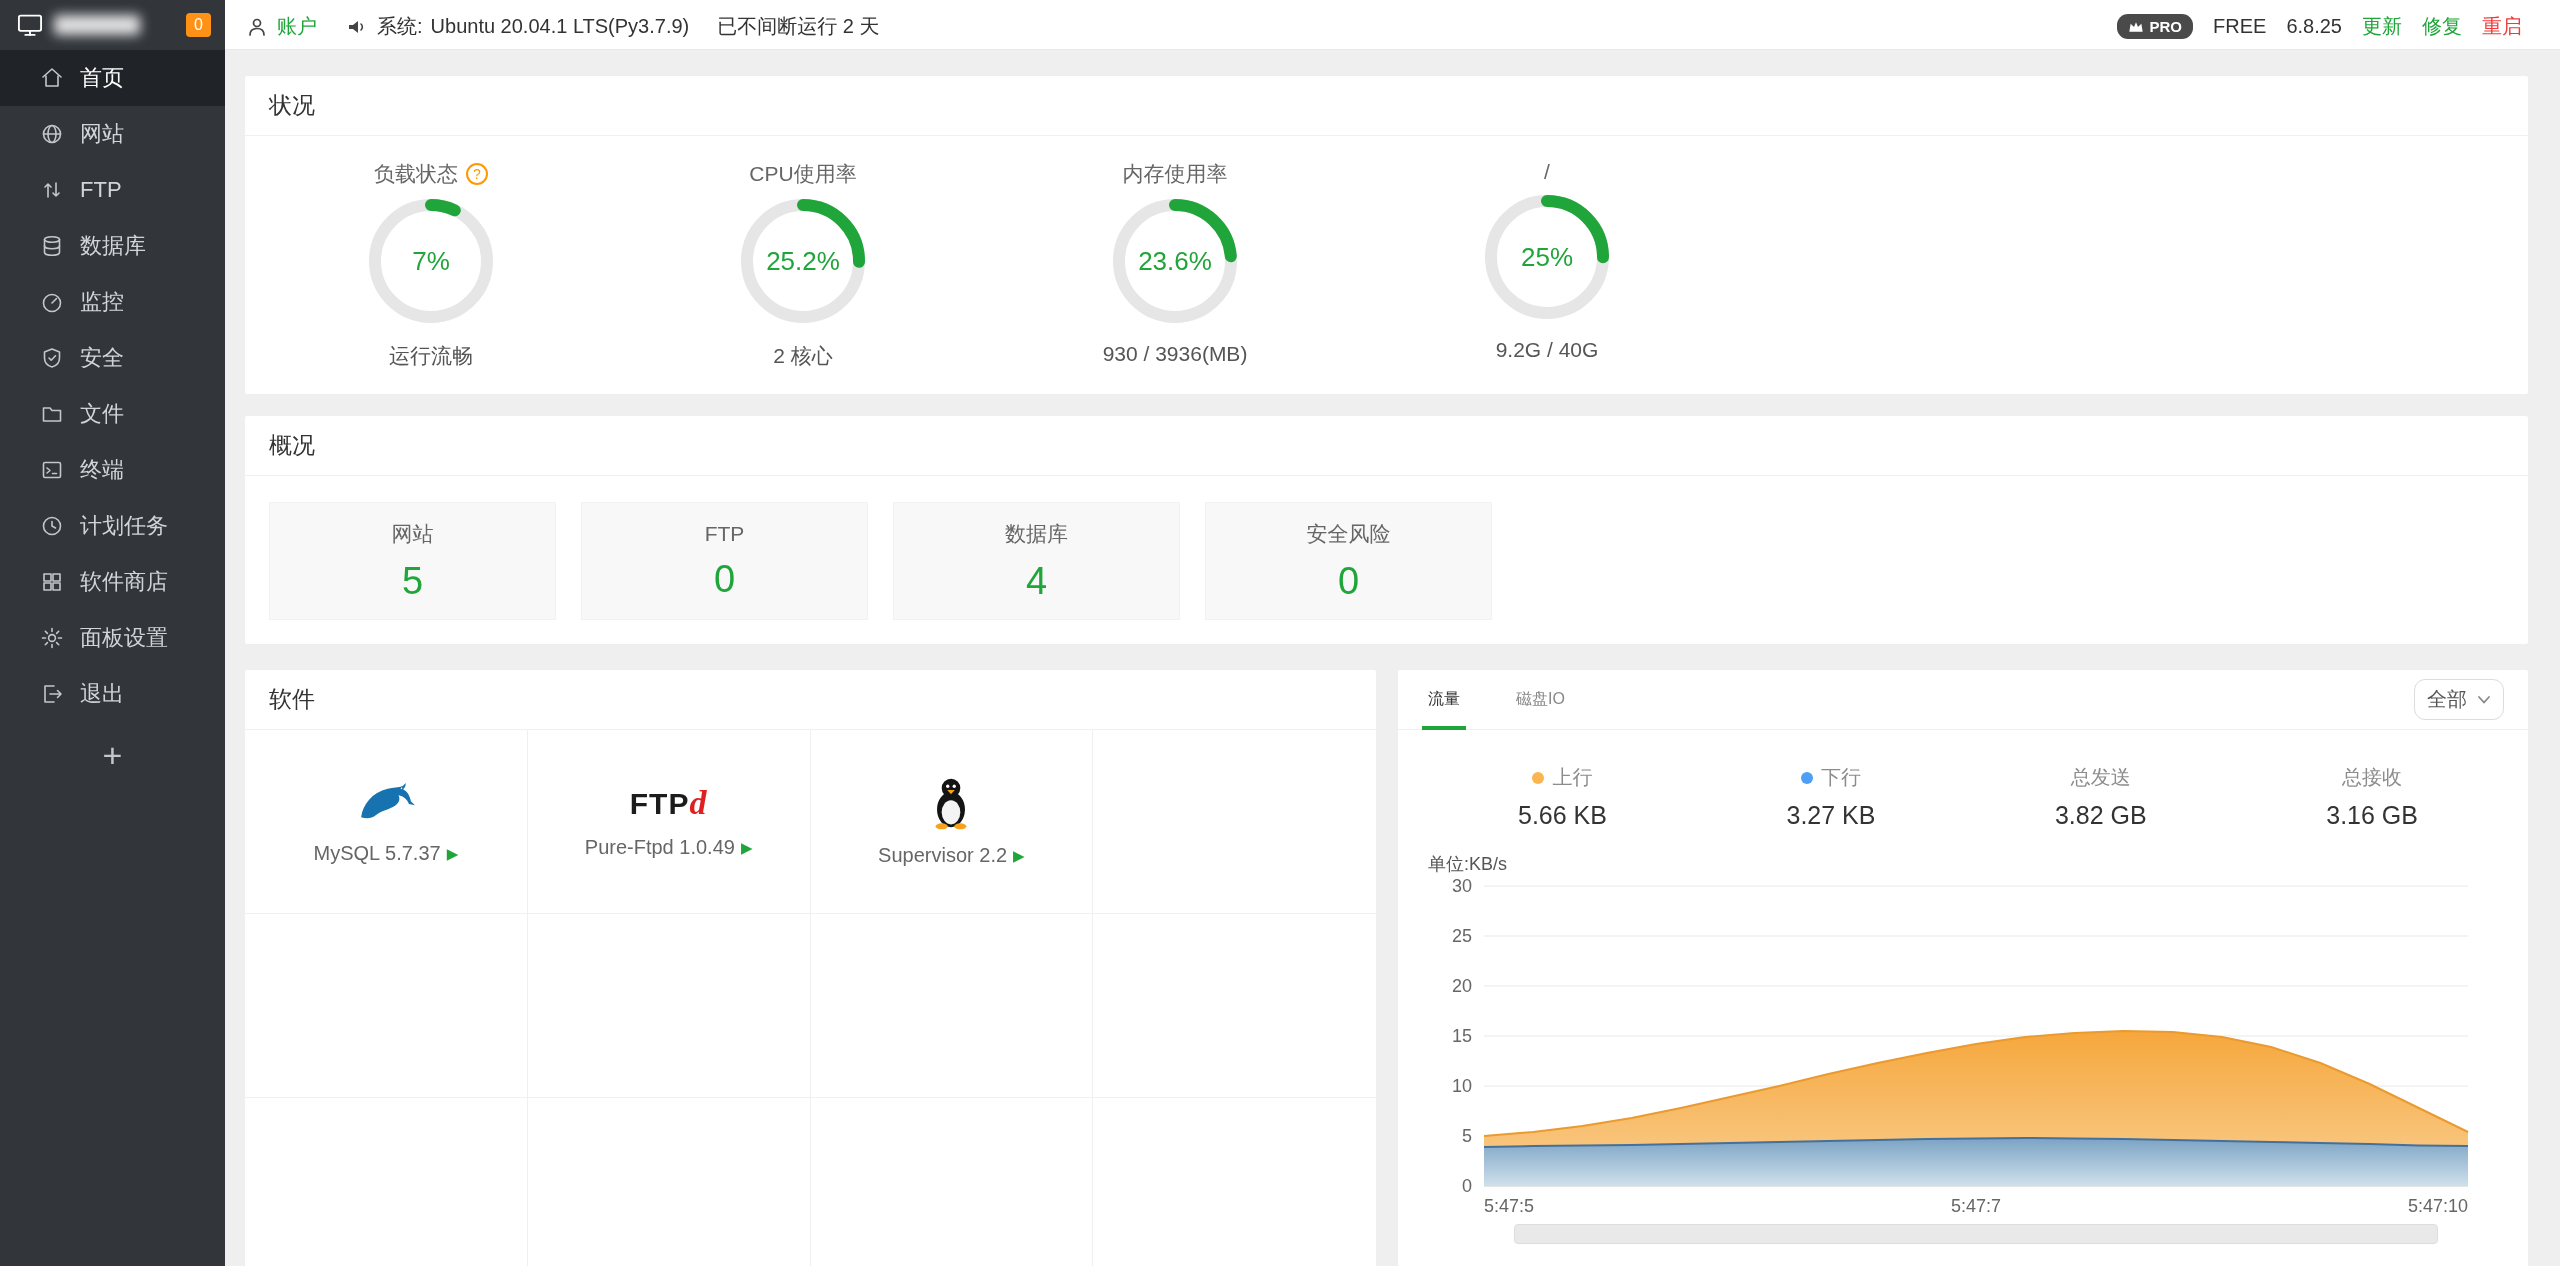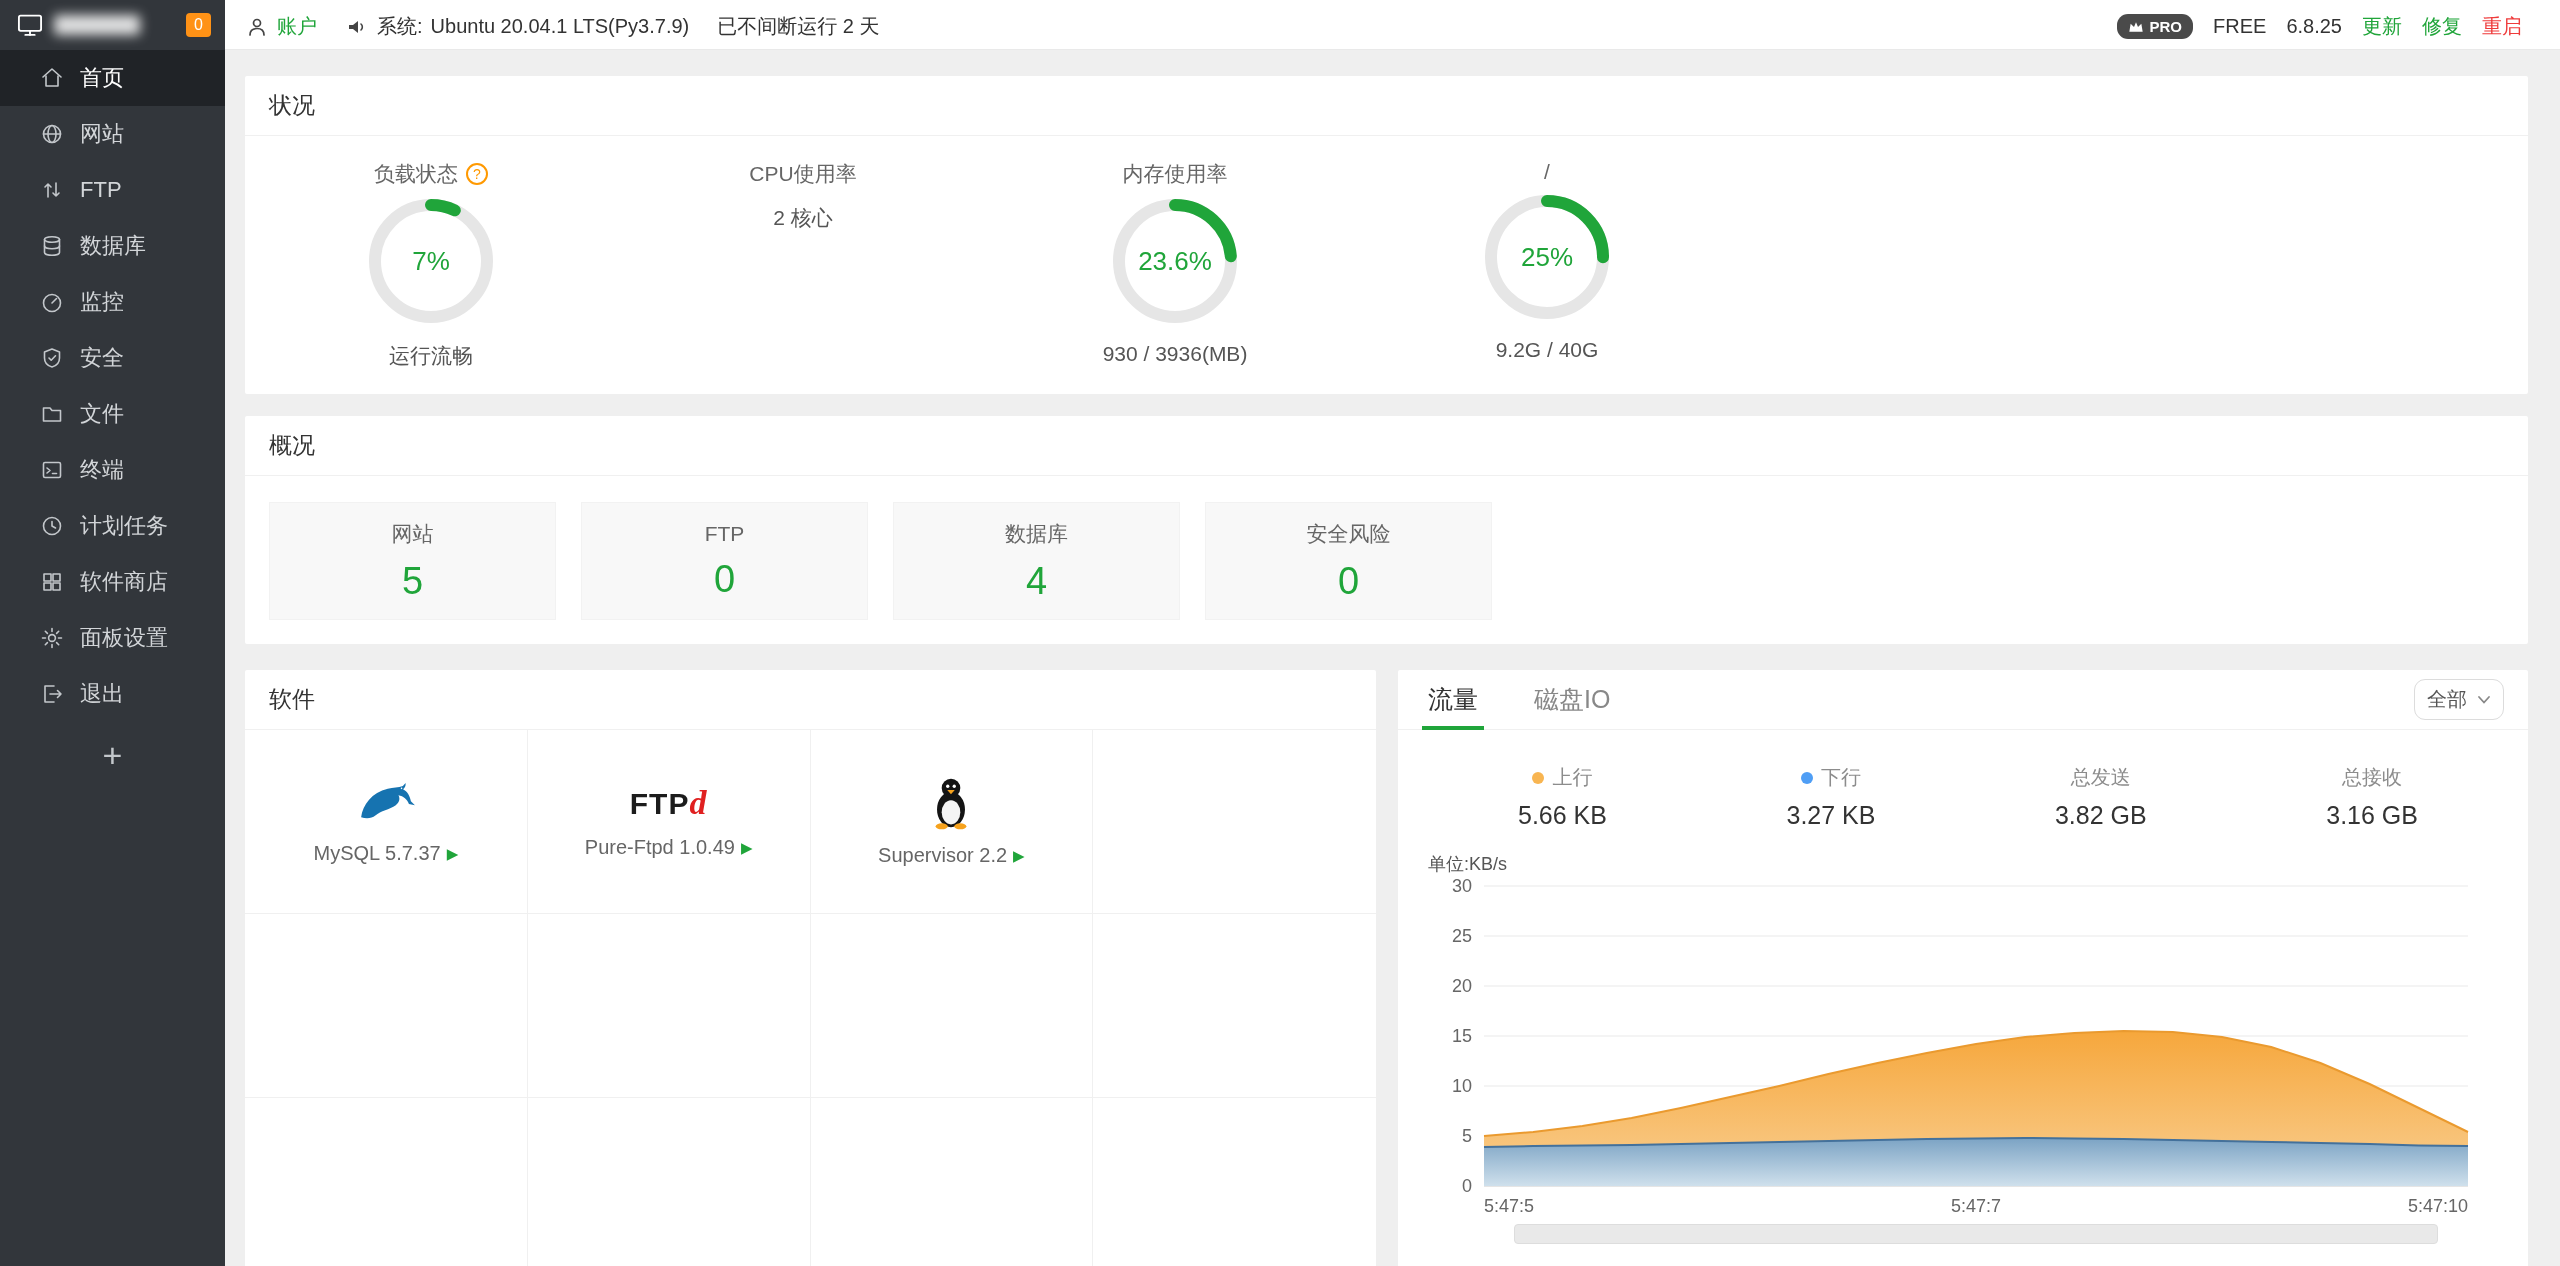--- a/index.html
+++ b/index.html
@@ -60,21 +60,21 @@
   .sw-grid { display: grid; grid-template-columns: repeat(4, 1fr); grid-auto-rows: 184px; }
   .sw-cell { border-right: 1px solid #f0f0f0; border-bottom: 1px solid #f0f0f0; display: flex; flex-direction: column; align-items: center; justify-content: center; gap: 14px; cursor: pointer; }
   .sw-cell:nth-child(4n) { border-right: none; }
   .sw-name { font-size: 20px; color: #666; display: flex; align-items: center; gap: 6px; }
   .play-tri { color: #20a53a; font-size: 15px; }
   .ftpd-logo { font-size: 30px; font-weight: bold; color: #1c1c1c; letter-spacing: 1px; }
   .ftpd-logo .d-accent { color: #e02020; font-style: italic; font-family: "Liberation Serif", "DejaVu Serif", serif; font-size: 34px; }
 
   
   .traffic-head { position: relative; height: 60px; display: flex; align-items: center; padding: 0 24px; border-bottom: 1px solid #f0f0f0; }
-  .tab { position: relative; height: 100%; display: flex; align-items: center; padding: 0 6px; margin-right: 44px; font-size: 25px; color: #888; cursor: pointer; }
+  .tab { position: relative; height: 100%; display: flex; align-items: center; padding: 0 6px; margin-right: 44px; font-size: 16px; color: #888; cursor: pointer; }
   .tab.active { color: #333; }
   .tab.active::after { content: ''; position: absolute; left: 0; right: 0; bottom: -1px; height: 4px; background: #20a53a; }
   .range-select { margin-left: auto; display: flex; align-items: center; gap: 10px; border: 1px solid #dcdcdc; border-radius: 11px; padding: 6px 12px; font-size: 20px; color: #555; cursor: pointer; }
 
   .legend-row { display: flex; justify-content: space-between; padding: 34px 110px 0 120px; }
   .legend-col { display: flex; flex-direction: column; align-items: center; gap: 10px; }
   .legend-label { display: flex; align-items: center; gap: 8px; font-size: 20px; color: #8c8c8c; }
   .dot { width: 12px; height: 12px; border-radius: 50%; }
   .legend-value { font-size: 25px; color: #333; }
 
@@ -245,20 +245,27 @@
               </svg>
             <span class="pct">7%</span>
           </div>
           <div class="gauge-sub">运行流畅</div>
         </div>
 
         <div class="gauge">
           <div class="gauge-label">
               <span>CPU使用率</span>
             </div>
+          <div class="donut">
+            <svg width="130" height="130">
+                <circle class="ring" cx="65" cy="65" r="56"></circle>
+                <circle class="arc" cx="65" cy="65" r="56" stroke-dasharray="88.7 351.9"></circle>
+              </svg>
+            <span class="pct">25.2%</span>
+          </div>
           <div class="gauge-sub">2 核心</div>
         </div>
 
         <div class="gauge">
           <div class="gauge-label">
               <span>内存使用率</span>
             </div>
           <div class="donut">
             <svg width="130" height="130">
                 <circle class="ring" cx="65" cy="65" r="56"></circle>

